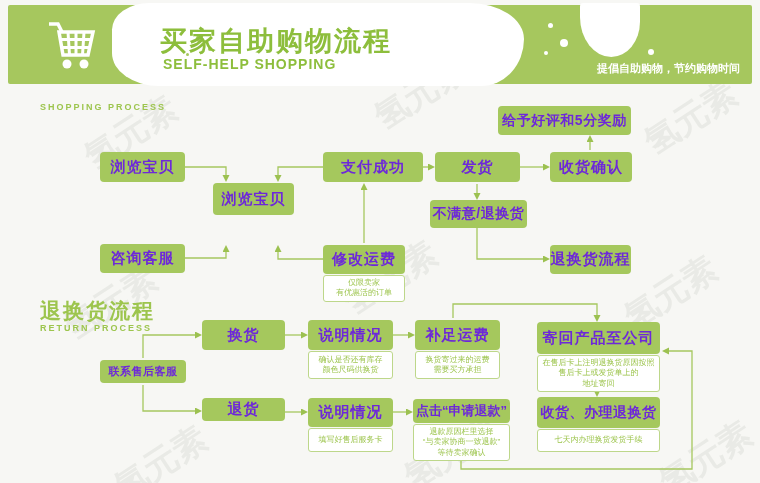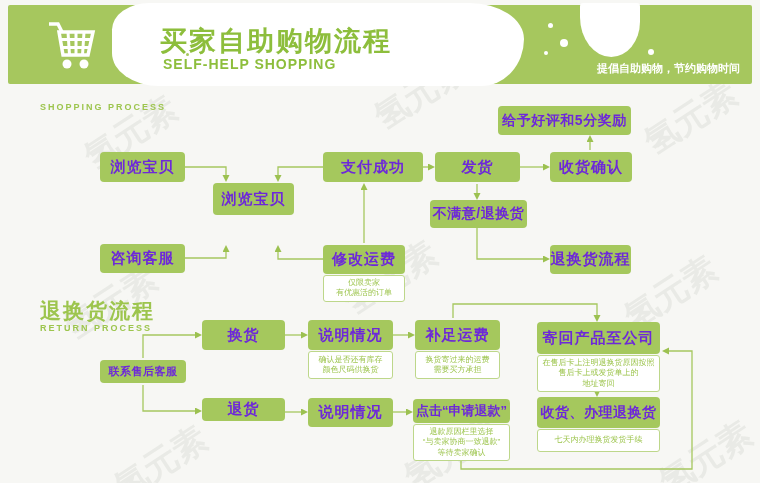--- a/index.html
+++ b/index.html
@@ -220,20 +220,21 @@
   <div class="group" style="left:202px;top:398px;width:83px">
     <div class="node" style="height:23px">
         <span class="nlabel">退货</span>
       </div>
   </div>
 
   <div class="group" style="left:308px;top:398px;width:85px">
     <div class="node" style="height:29px">
         <span class="nlabel">说明情况</span>
       </div>
+    <div class="note" style="min-height:24px">填写好售后服务卡</div>
   </div>
 
   <div class="group fs12" style="left:413px;top:399px;width:97px">
     <div class="node" style="height:24px">
         <span class="nlabel">点击“申请退款”</span>
       </div>
     <div class="note" style="min-height:33px">退款原因栏里选择
 “与卖家协商一致退款”
 等待卖家确认</div>
   </div>

